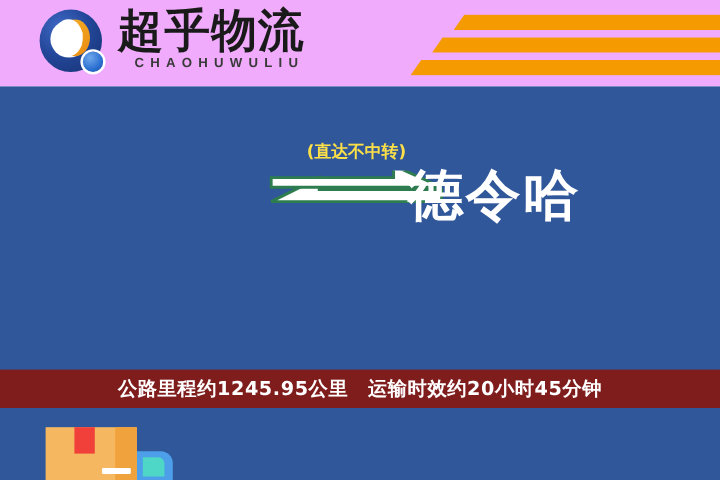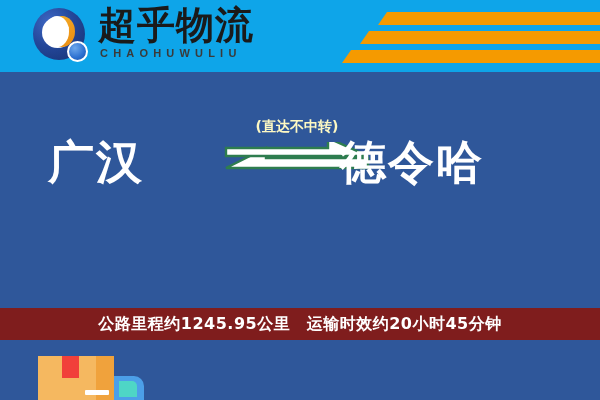--- a/index.html
+++ b/index.html
@@ -4,21 +4,21 @@
 <style>
   html,body{margin:0;padding:0;}
   body{
     width:600px;height:400px;overflow:hidden;
     background:#ffffff;
     font-family:"Liberation Sans","DejaVu Sans",sans-serif;
   }
   #page{position:relative;width:600px;height:400px;background:#ffffff;}
 
   
-  .header{position:absolute;left:0;top:0;width:600px;height:72px;background:#0ea5e9;}
+  .header{position:absolute;left:0;top:0;width:600px;height:72px;background:#f0abfc;}
 
   .logo-wrap{position:absolute;left:33px;top:8px;width:56px;height:56px;}
   .logo-circle{
     position:absolute;left:0;top:0;width:52px;height:52px;border-radius:50%;
     background:radial-gradient(circle at 32% 28%, #3e68c4 0%, #24479a 45%, #14306f 100%);
   }
   .logo-inner{
     position:absolute;left:9px;top:9px;width:31px;height:31px;border-radius:50%;
     background:#ffffff;
   }
@@ -38,21 +38,21 @@
     border:2px solid #ffffff;
   }
 
   .brand-cn{
     position:absolute;left:98px;top:4px;
     font-family:"DejaVu Sans","Liberation Sans",sans-serif;
     font-size:38px;font-weight:bold;color:#1a1a1a;letter-spacing:1px;
     line-height:42px;white-space:nowrap;
   }
   .brand-en{
-    position:absolute;left:100px;top:47px;
+    position:absolute;left:112px;top:47px;
     font-size:11px;font-weight:bold;color:#3a3a3a;letter-spacing:5.2px;
     white-space:nowrap;
   }
 
   .stripes{position:absolute;left:330px;top:8px;width:270px;height:58px;}
   .stripe{position:absolute;height:13px;background:#f59a00;}
   .s1{left:48px;top:4px;width:222px;clip-path:polygon(9px 0,100% 0,100% 100%,0 100%);}
   .s2{left:30px;top:23px;width:240px;clip-path:polygon(9px 0,100% 0,100% 100%,0 100%);}
   .s3{left:12px;top:42px;width:258px;clip-path:polygon(9px 0,100% 0,100% 100%,0 100%);}
 
@@ -66,21 +66,21 @@
     font-size:46px;font-weight:bold;color:#ffffff;letter-spacing:2px;
     line-height:60px;white-space:nowrap;
   }
   .city-origin{left:48px;}
   .city-dest{left:340px;}
 
   .mid{position:absolute;left:222px;top:-6px;width:150px;height:120px;}
   .mid-top{
     position:absolute;left:0;top:0;width:150px;text-align:center;
     font-family:"DejaVu Sans","Liberation Sans",sans-serif;
-    font-size:14px;font-weight:bold;color:#fef9c3;white-space:nowrap;
+    font-size:14px;font-weight:bold;color:#fde047;white-space:nowrap;
   }
   .mid-arrow{position:absolute;left:0;top:24px;width:150px;height:40px;}
   .mid-bot{
     position:absolute;left:0;top:64px;width:150px;text-align:center;
     font-family:"DejaVu Sans","Liberation Sans",sans-serif;
     font-size:14px;font-weight:bold;color:#ffffff;white-space:nowrap;
   }
 
   
   .infobar{
@@ -131,21 +131,20 @@
       <div class="stripe s2"></div>
       <div class="stripe s3"></div>
     </div>
 
   </div>
 
   <div class="panel">
 
     <div class="route">
 
-      <div class="city city-origin">广汉</div>
 
       <div class="mid">
         <div class="mid-top">(直达不中转)</div>
         <div class="mid-arrow">
           <svg width="150" height="40" viewBox="0 0 150 40">
             <polygon points="4,26 44,6 44,16 146,16 146,26" fill="#ffffff" stroke="#2e7d4f" stroke-width="2.4" stroke-linejoin="miter"></polygon>
             <polygon points="146,14 106,-4 106,6 4,6 4,14" fill="#ffffff" stroke="#2e7d4f" stroke-width="2.4" stroke-linejoin="miter"></polygon>
           </svg>
         </div>
       </div>

